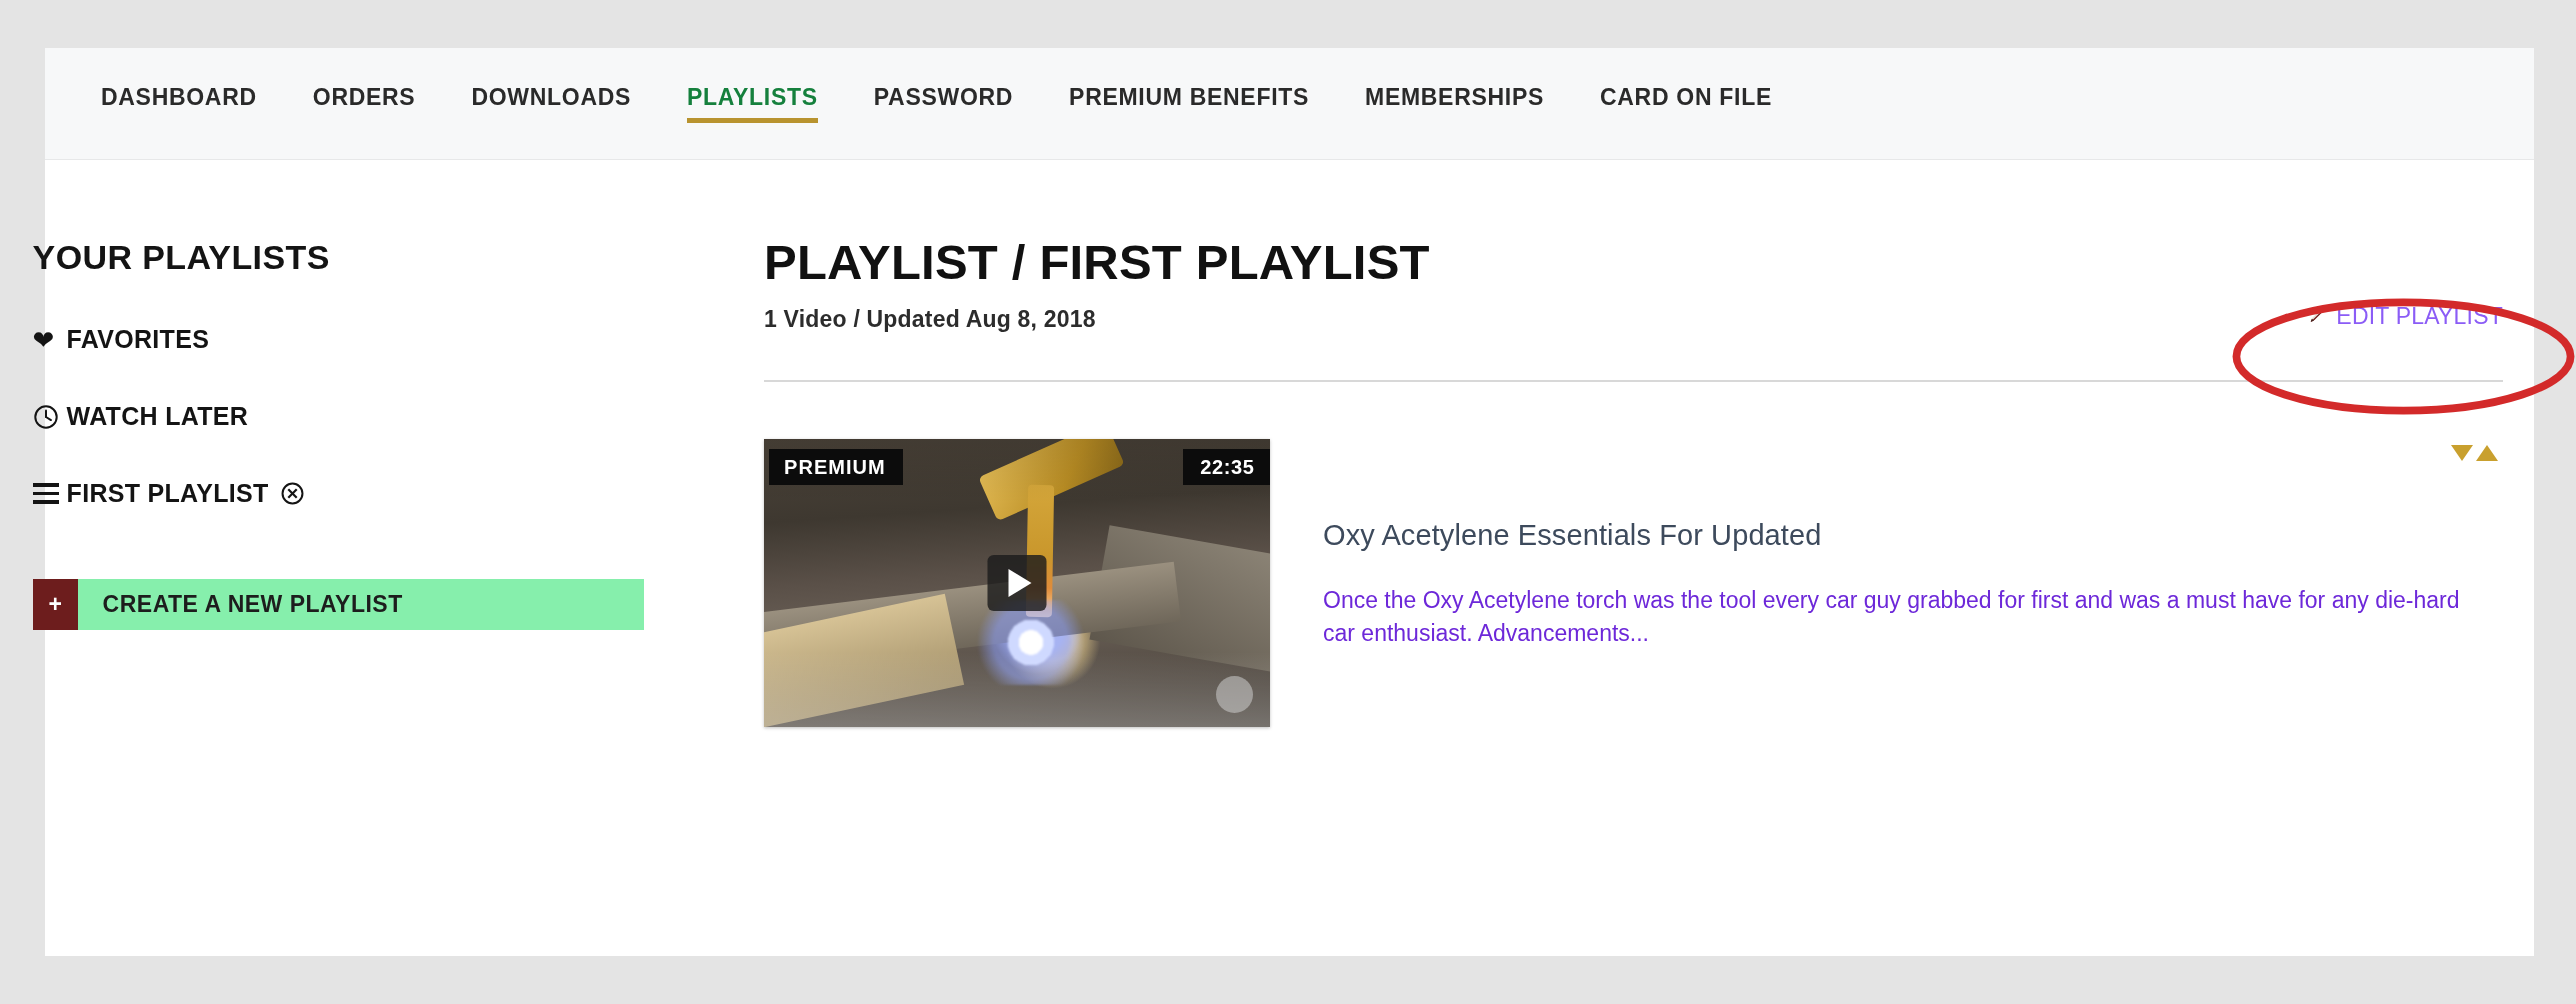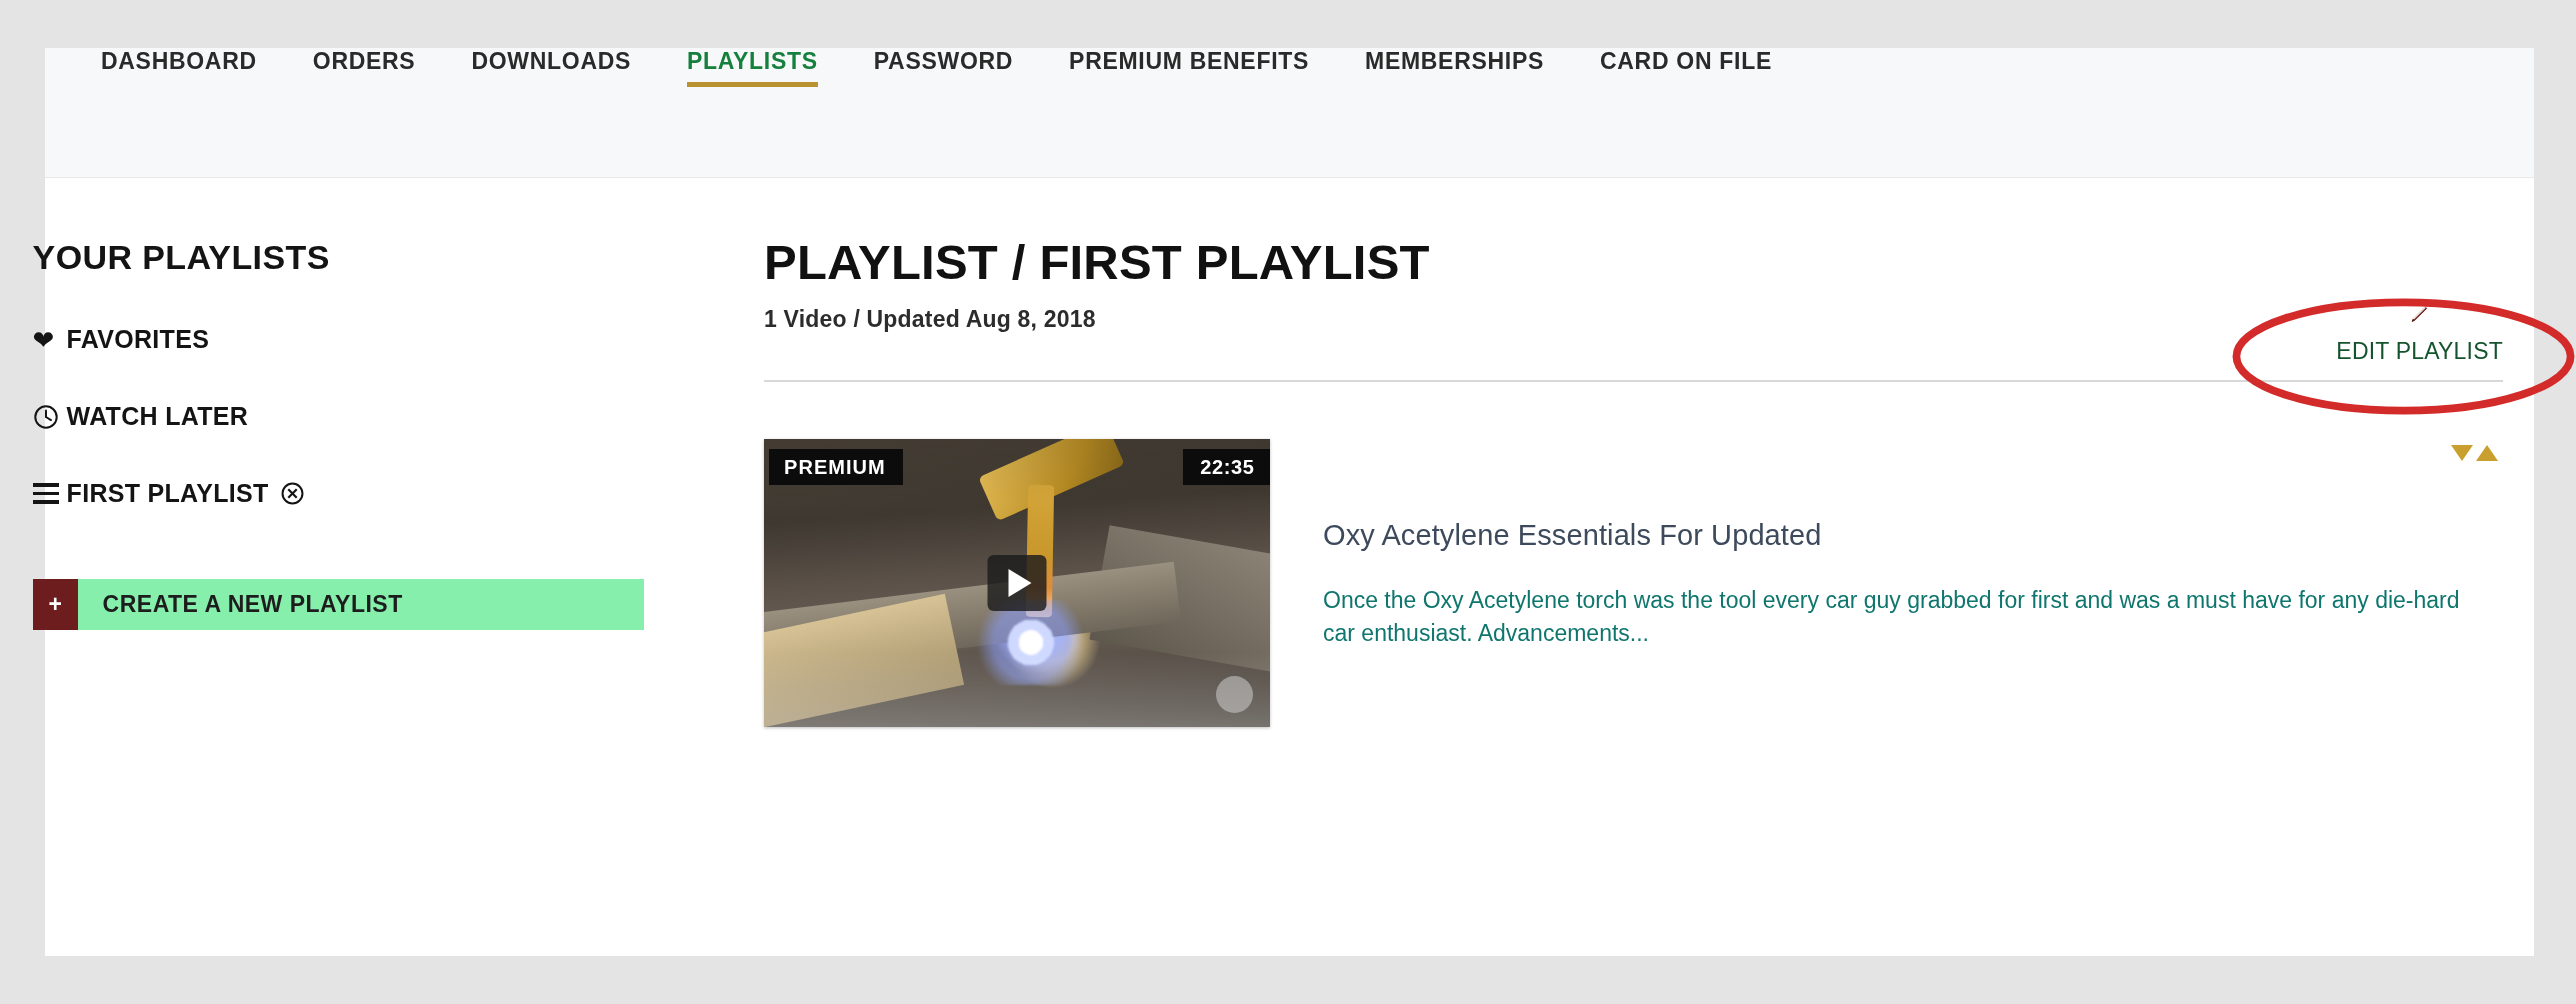--- a/index.html
+++ b/index.html
@@ -25,26 +25,26 @@
     background: #ffffff;
     box-sizing: border-box;
   }
 
   
   #account-nav {
     position: absolute;
     left: 0;
     top: 0;
     width: 100%;
-    height: 130px;
+    height: 112px;
     background: #f7f8f9;
     border-bottom: 1.5px solid #e7e8e9;
     box-sizing: border-box;
     display: flex;
-    align-items: flex-start;
+    align-items: center;
     padding-left: 56px;
   }
   .nav-item {
     position: relative;
     font-size: 23px;
     letter-spacing: 0.7px;
     font-weight: 600;
     color: #2a2a2a;
     padding: 0 0 12.4px 0;
     margin-right: 56px;
@@ -213,26 +213,25 @@
   }
   #edit-playlist-button {
     position: absolute;
     right: 0;
     top: -3.1px;
     display: flex;
     align-items: center;
     gap: 7px;
     font-size: 23px;
     font-weight: 500;
-    color: #14532d;
+    color: #8b5cf6;
     letter-spacing: 0.2px;
     cursor: pointer;
     white-space: nowrap;
     font-stretch: condensed;
-    flex-direction: column;
   }
   #playlist-divider {
     margin-top: 26px;
     height: 1.5px;
     background: #d8d8d8;
   }
 
   
   #video-row {
     position: relative;
@@ -399,21 +398,21 @@
     font-size: 29px;
     font-weight: 400;
     color: #3d4a5c;
     letter-spacing: 0.1px;
     font-stretch: condensed;
   }
   #video-desc {
     margin: 32px 0 0 0;
     font-size: 23px;
     line-height: 1.42;
-    color: #0f766e;
+    color: #6d28d9;
     max-width: 1152px;
     font-stretch: condensed;
   }
   #video-sort-controls {
     position: absolute;
     right: 4.6px;
     top: 6.2px;
     display: flex;
     gap: 3.9px;
     align-items: center;

